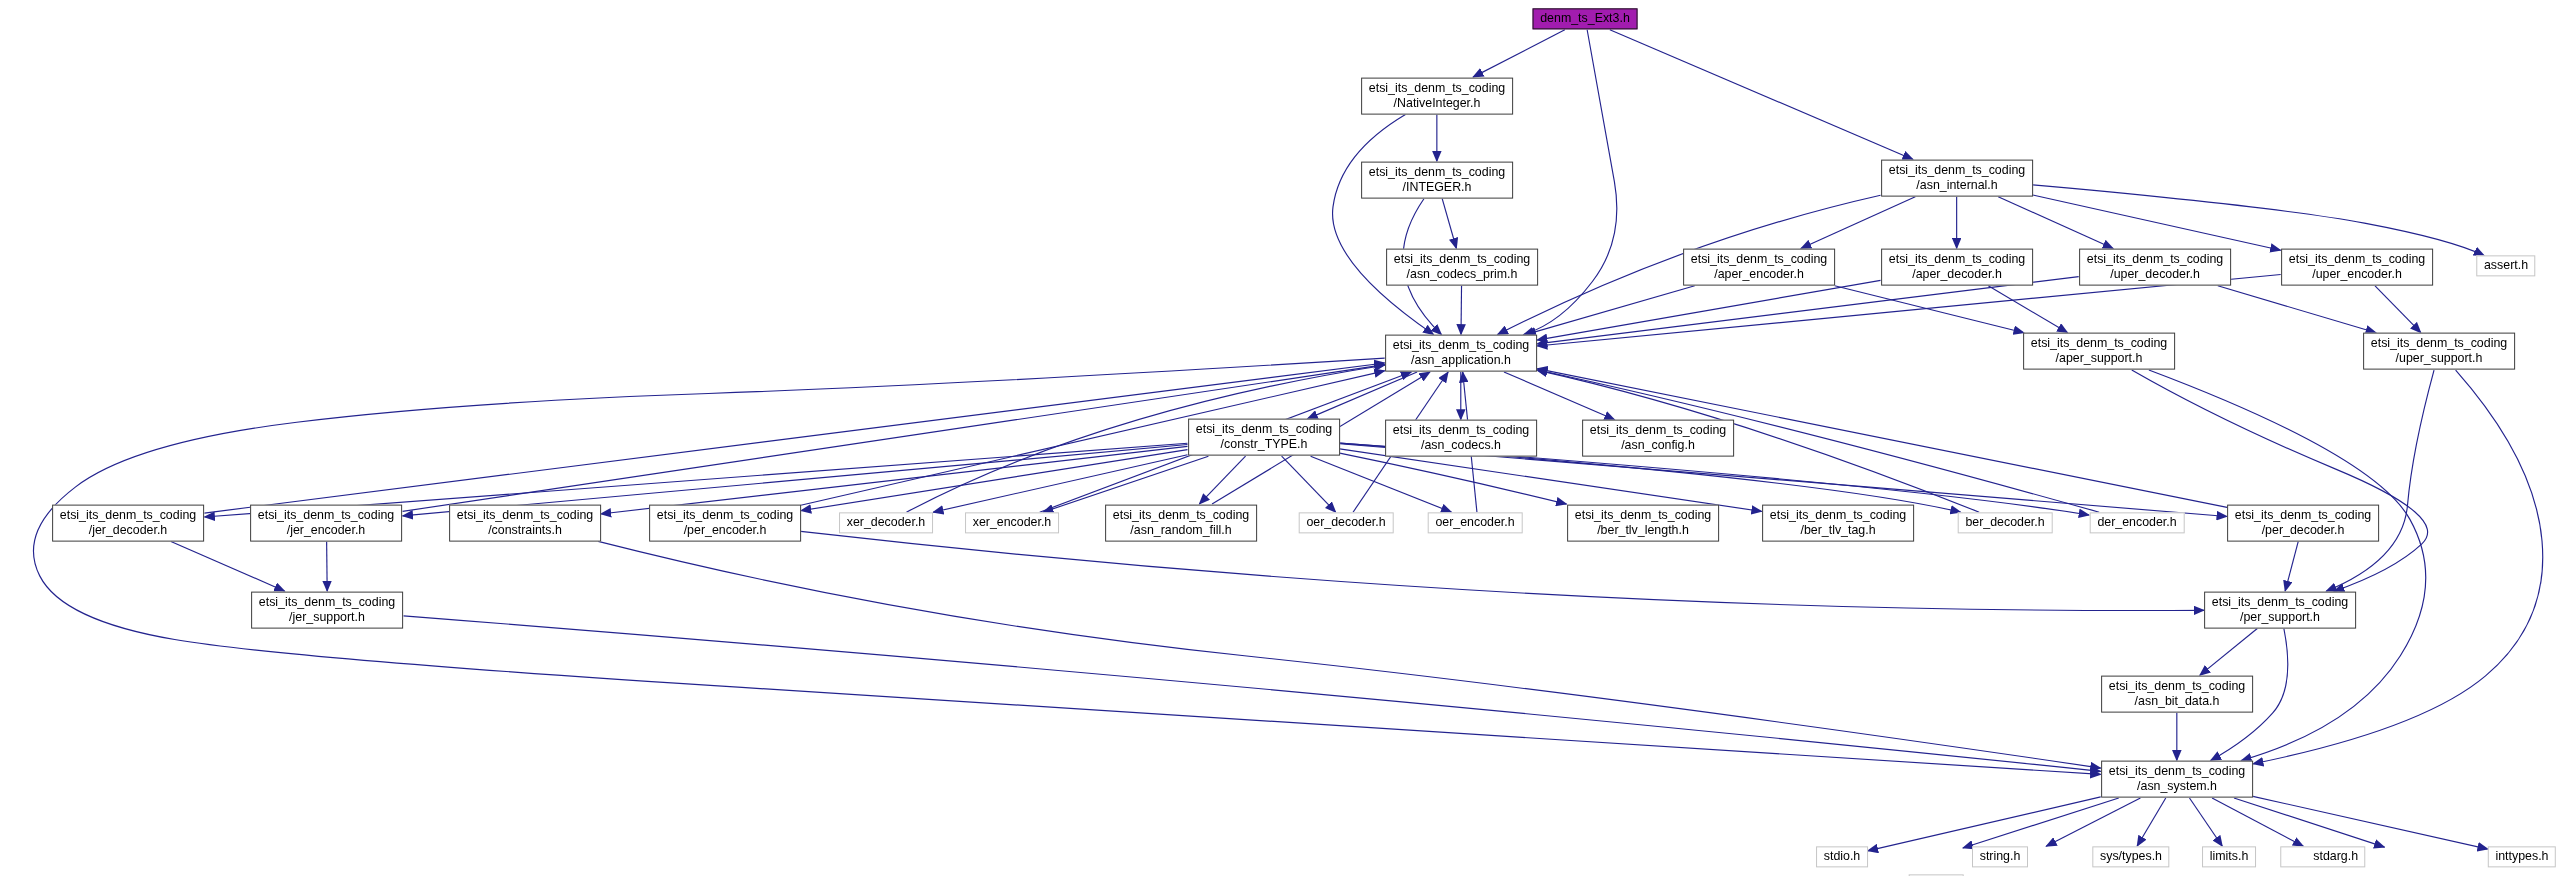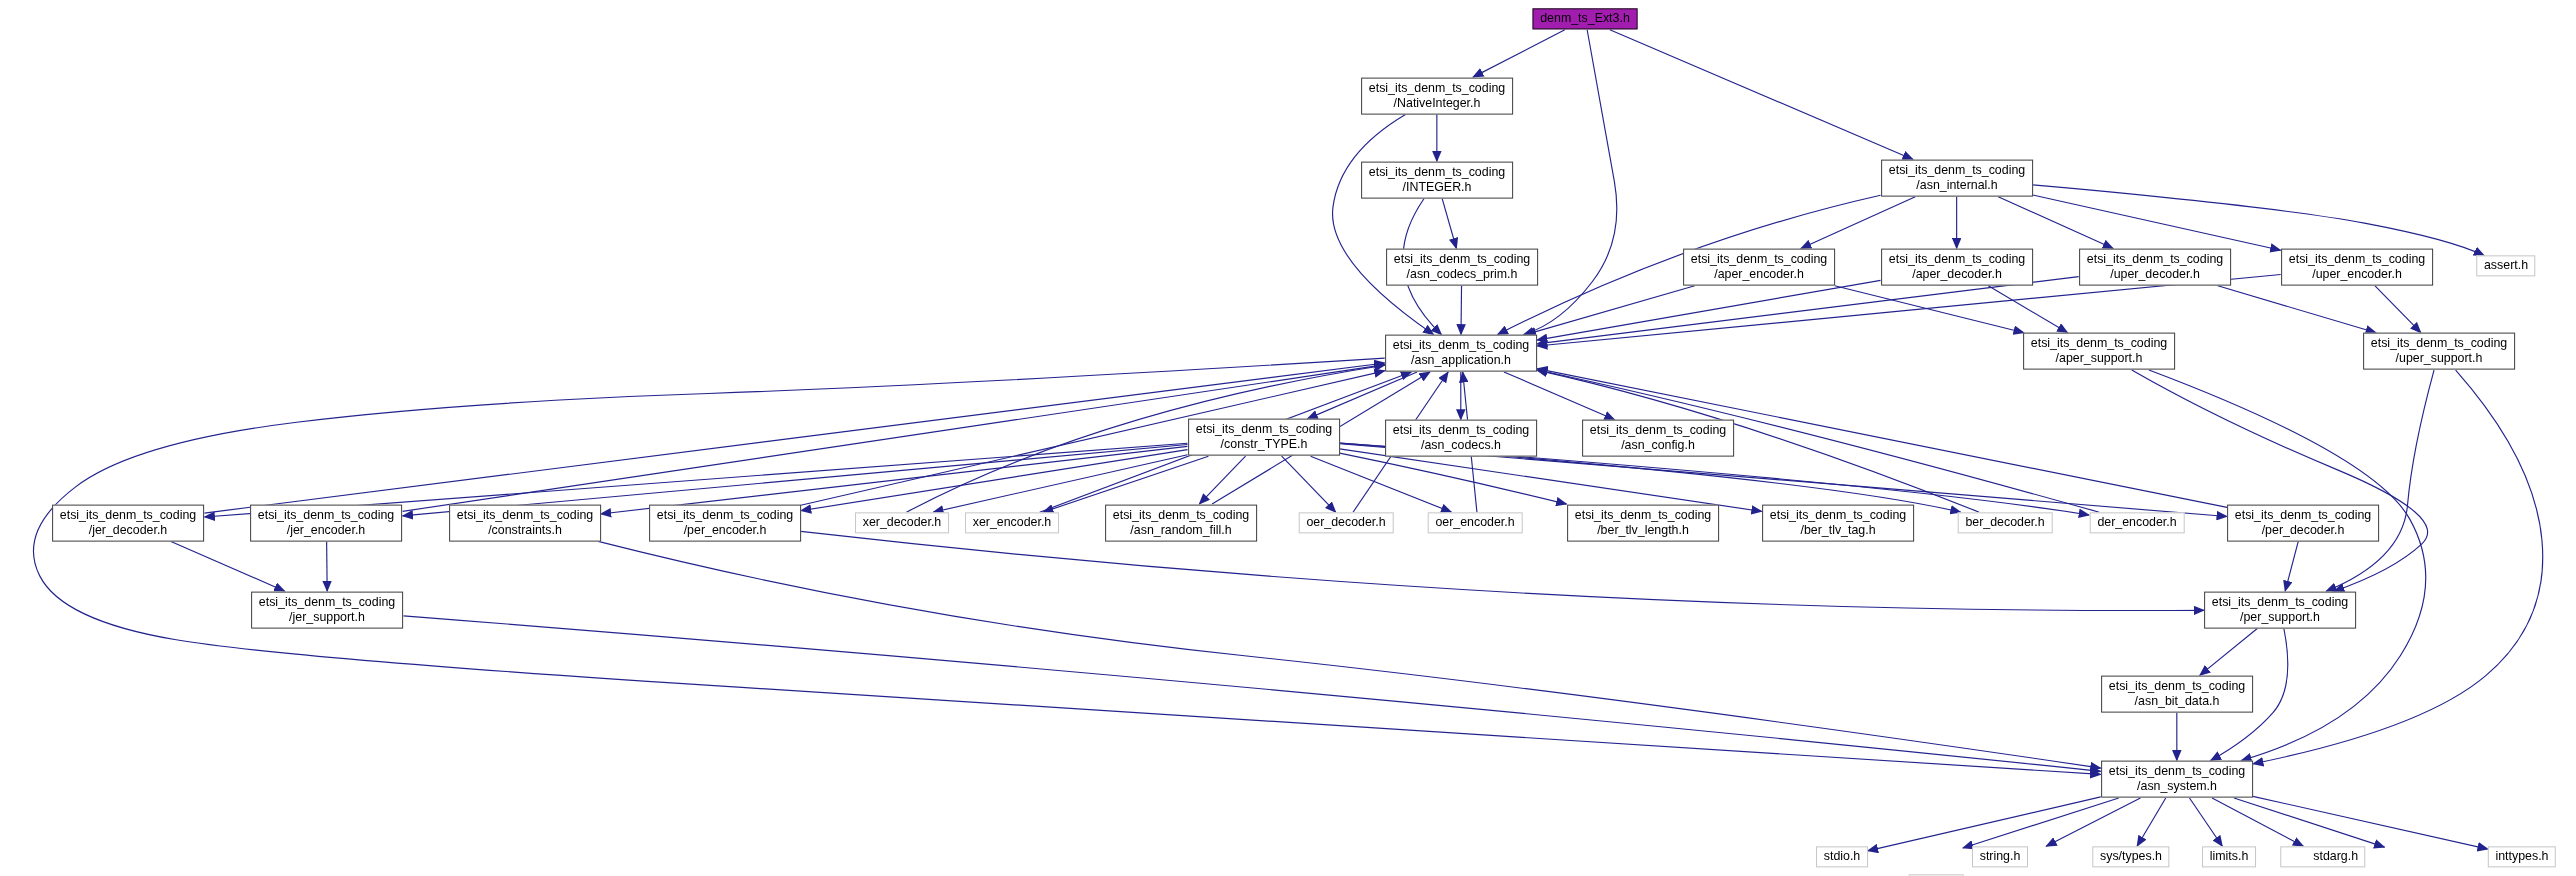--- a/index.html
+++ b/index.html
@@ -186,21 +186,21 @@
       <div>/jer_encoder.h</div>
     </div>
     <div class="node internal" style="left: 525px; top: 523px; border-color: rgb(60, 60, 60);">
       <div>etsi_its_denm_ts_coding</div>
       <div>/constraints.h</div>
     </div>
     <div class="node internal" style="left: 725px; top: 523px; border-color: rgb(60, 60, 60);">
       <div>etsi_its_denm_ts_coding</div>
       <div>/per_encoder.h</div>
     </div>
-    <div class="node external" style="left: 886px; top: 523px; border-color: rgb(198, 198, 198); margin-left: 16px;">
+    <div class="node external" style="left: 886px; top: 523px; border-color: rgb(198, 198, 198);">
       <div>xer_decoder.h</div>
     </div>
     <div class="node external" style="left: 1012px; top: 523px; border-color: rgb(198, 198, 198);">
       <div>xer_encoder.h</div>
     </div>
     <div class="node internal" style="left: 1181px; top: 523px; border-color: rgb(60, 60, 60);">
       <div>etsi_its_denm_ts_coding</div>
       <div>/asn_random_fill.h</div>
     </div>
     <div class="node external" style="left: 1346px; top: 523px; border-color: rgb(198, 198, 198);">

